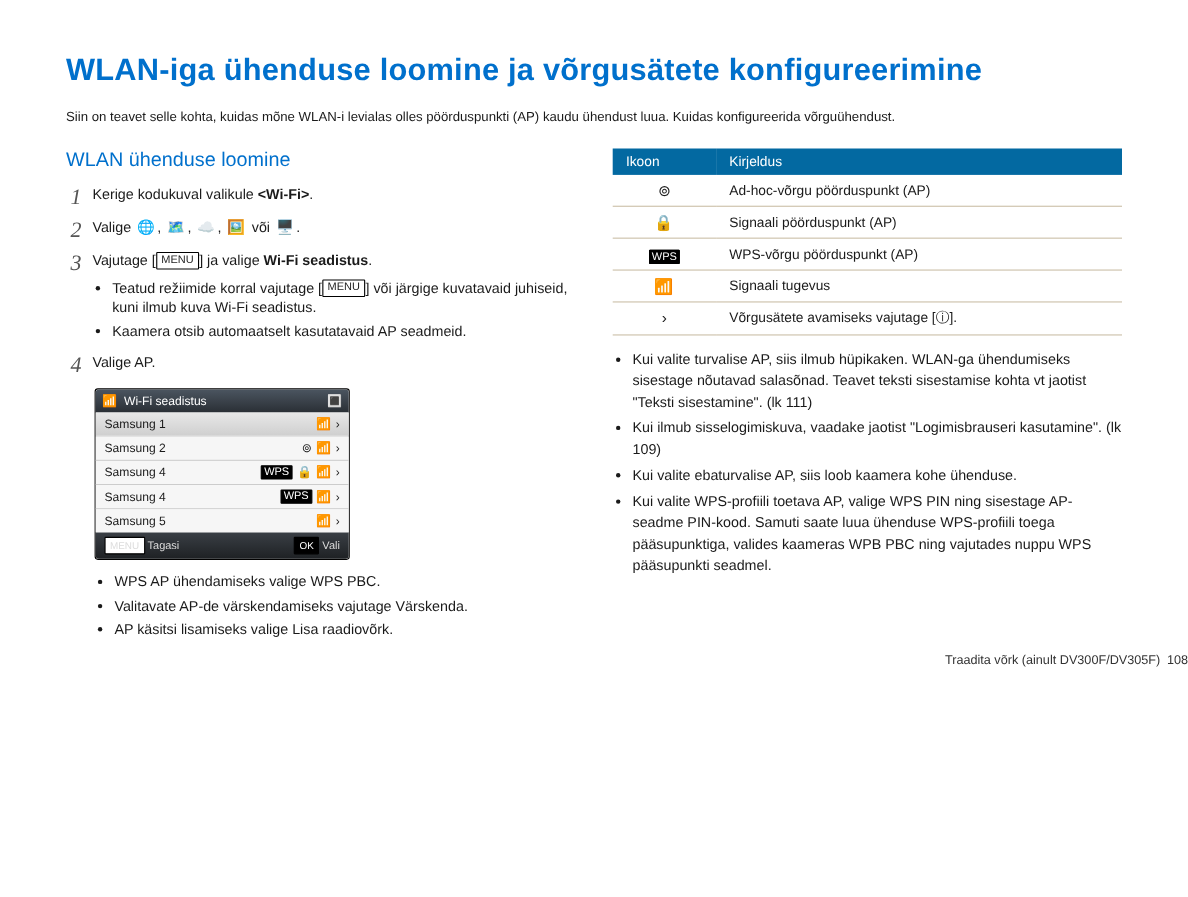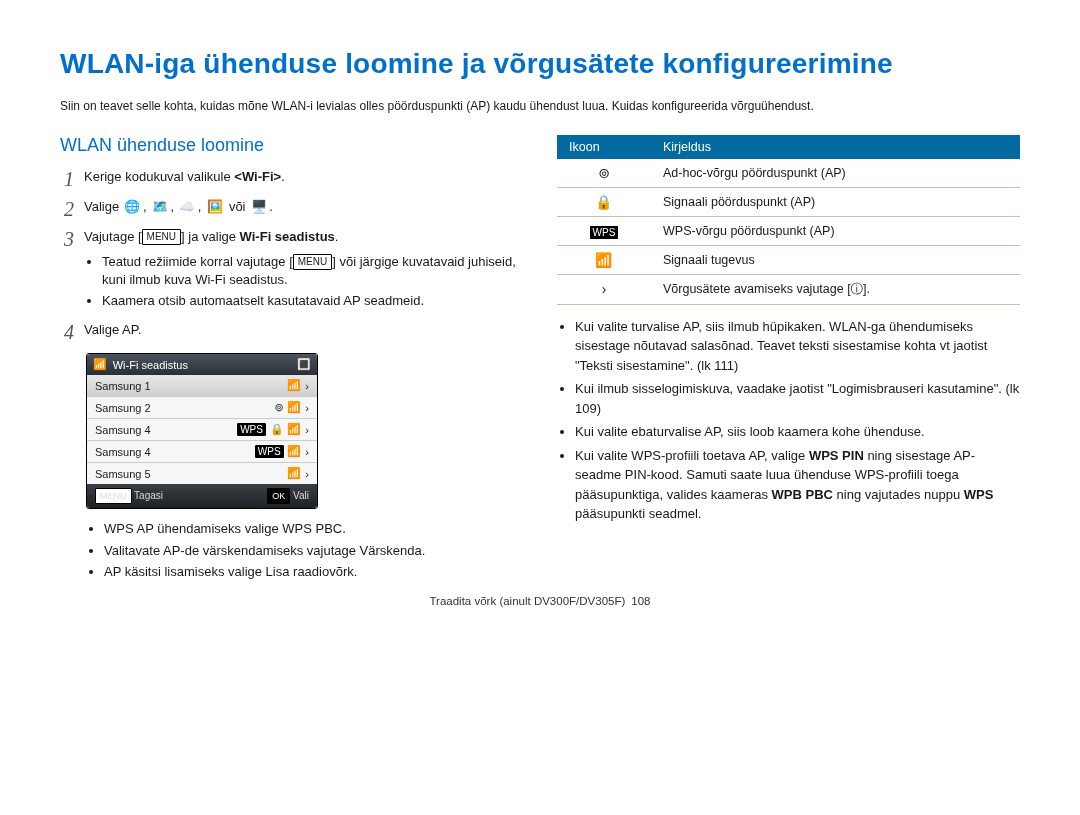--- a/index.html
+++ b/index.html
@@ -31,22 +31,22 @@
   .sub-bullets{font-size:13px;line-height:1.5;margin:8px 0 0 26px;padding-left:18px}
   .sub-bullets li{margin:2px 0}
   
   .tbl{width:100%;border-collapse:collapse;font-size:12.5px}
   .tbl th{background:#0369a1;color:#fff;text-align:left;font-weight:400;padding:5px 12px}
   .tbl th:first-child{width:70px}
   .tbl td{padding:6px 12px;border-bottom:1px solid #cbbfa7}
   .tbl td.ic{text-align:center;font-size:14px}
   .right-bullets{font-size:13px;line-height:1.5;margin:12px 0 0 0;padding-left:18px}
   .right-bullets li{margin:4px 0}
-  .right-bullets .b{font-weight:700}
-  .footer{position:absolute;bottom:18px;left:0;width:100%;text-align:center;font-size:11.5px;color:#333}
+  .right-bullets .b{font-weight:400}
+  .footer{position:absolute;bottom:18px;left:0;width:100%;text-align:right;font-size:11.5px;color:#333}
   .pgnum{margin-left:6px}
 </style>
 </head>
 <body>
 
 <div class="page">
   <h1 class="page-title">WLAN-iga ühenduse loomine ja võrgusätete konfigureerimine</h1>
   <p class="intro">Siin on teavet selle kohta, kuidas mõne WLAN-i levialas olles pöörduspunkti (AP) kaudu ühendust luua. Kuidas konfigureerida võrguühendust.</p>
 
   <div class="cols">

